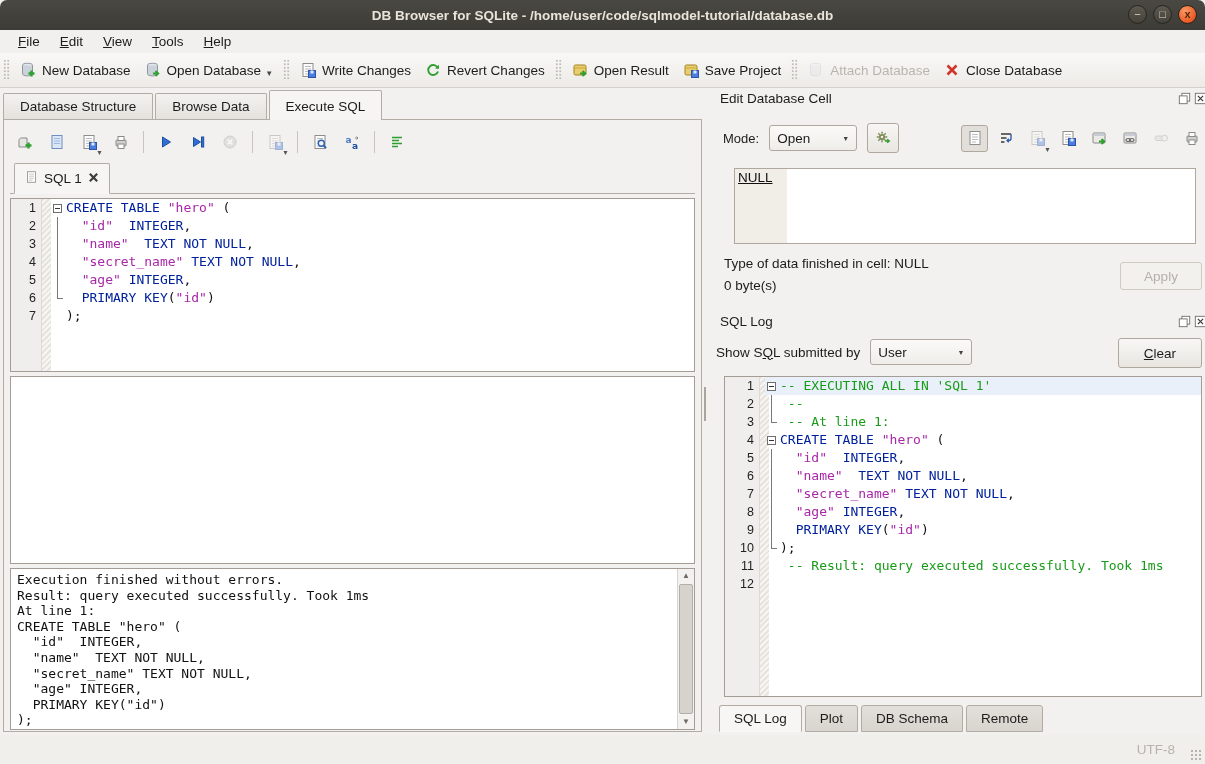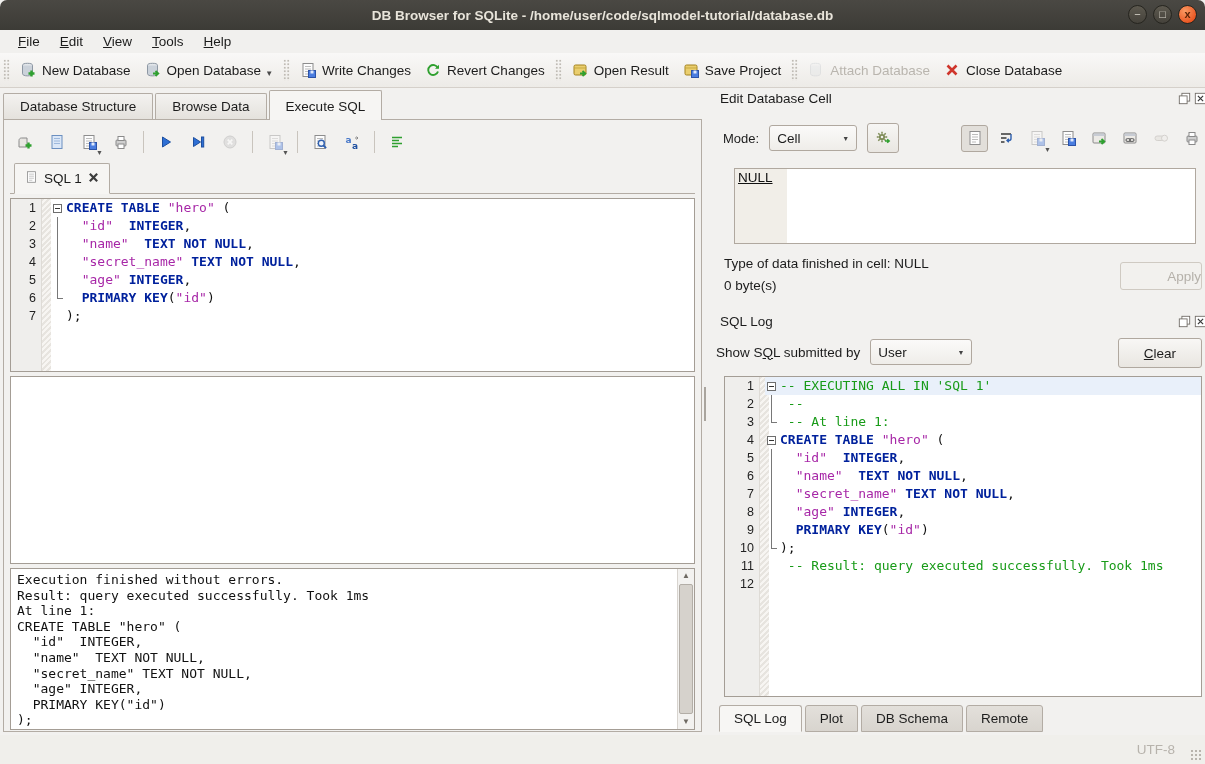--- a/index.html
+++ b/index.html
@@ -73,21 +73,21 @@
     color:#222;font-family:"Liberation Sans",sans-serif;font-size:12.5px;}
   .crow .gap{width:10px;flex:0 0 10px;}
   .crow .fold{width:15px;flex:0 0 15px;position:relative;}
   .crow .code{flex:1;}
   .crow.hl .fold,.crow.hl .code{background:#e9f0fa;}
   .fold-box{position:absolute;left:2px;top:4.5px;width:9px;height:9px;border:1px solid #6e6e6e;background:#fff;box-sizing:border-box;}
   .fold-box::after{content:"";position:absolute;left:1px;top:3px;width:5px;height:1px;background:#333;}
   .fold-vline{position:absolute;left:6px;top:0;bottom:0;width:1px;background:#787878;}
   .fold-corner{position:absolute;left:6px;top:0;height:9px;width:5px;
     border-left:1px solid #787878;border-bottom:1px solid #787878;}
-  .t-k{color:var(--kw);font-weight:bold;}
+  .t-k{color:var(--kw);font-weight:normal;}
   .t-s{color:var(--str);}
   .t-c{color:var(--com);}
   .t-p{color:#111;}
 
   #editor-box{left:6px;right:6px;top:78px;height:172px;}
   #hsplit1{position:absolute;left:6px;right:6px;top:250px;height:6px;}
   #hsplit2{position:absolute;left:6px;right:6px;top:442px;height:6px;}
   .hsplit-dots::after{content:"";position:absolute;left:calc(50% - 16px);top:2px;width:32px;height:2px;
     background-image:radial-gradient(#9d978f 1px,transparent 1.2px);background-size:5px 2px;}
   #results-box{left:6px;right:6px;top:256px;height:186px;}
@@ -118,21 +118,21 @@
   #cell-toolbar{position:absolute;right:6px;top:36px;height:30px;display:flex;align-items:center;gap:4px;}
   .cell-btn{width:27px;height:27px;display:flex;align-items:center;justify-content:center;position:relative;border-radius:3px;}
   .cell-btn.pressed{background:#e2dfda;border:1px solid #b0a89f;box-sizing:border-box;}
   .cell-btn.disabled svg{opacity:.4;}
   #null-box{position:absolute;left:19px;right:15px;top:81px;height:74px;border:1px solid #b0a89f;background:#fff;}
   #null-gut{position:absolute;left:0;top:0;bottom:0;width:52px;background:#f1eee8;}
   #null-text{position:absolute;left:3px;top:1px;font-size:13.5px;color:#111;text-decoration:underline;}
   #type-line{position:absolute;left:9px;top:169px;font-size:13.5px;}
   #size-line{position:absolute;left:9px;top:191px;font-size:13.5px;}
   #apply-btn{position:absolute;right:9px;top:175px;width:80px;height:26px;border:1px solid #cfcac2;
-    border-radius:3px;background:#f2f1ee;color:#b5b1aa;display:flex;align-items:center;justify-content:flex-end;font-size:13.5px;}
+    border-radius:3px;background:#f2f1ee;color:#b5b1aa;display:flex;align-items:center;justify-content:center;font-size:13.5px;}
   #rsplit{position:absolute;left:0;right:0;top:211px;height:6px;}
   #log-title{top:227px;}
   #log-dock-icons{top:228px;}
   #filter-row{position:absolute;left:1px;top:250px;height:30px;display:flex;align-items:center;gap:10px;font-size:13.5px;}
   #user-combo{width:102px;}
   #clear-btn{position:absolute;right:9px;top:251px;width:82px;height:28px;border:1px solid #b0a89f;border-radius:3px;
     background:linear-gradient(#f8f7f5,#e9e6e1);display:flex;align-items:center;justify-content:center;font-size:13.5px;}
   #sqllog-box{left:9px;right:9px;top:289px;height:319px;}
   #sqllog-box .crow .ln{width:34px;flex:0 0 34px;}
   #sqllog-box .gutter-bg{width:34px;}
@@ -428,21 +428,21 @@
             <rect x="1.5" y="4.5" width="9" height="9" fill="#fff" stroke="#6f6a64"></rect>
           </svg></span>
       <span class="dock-ic"><svg width="13" height="13" viewBox="0 0 15 15">
             <rect x="1.5" y="1.5" width="12" height="12" fill="#fff" stroke="#6f6a64"></rect>
             <path d="M4.5 4.5l6 6M10.5 4.5l-6 6" stroke="#3a3a3a" stroke-width="1.4"></path>
           </svg></span>
     </div>
     <div id="mode-row">
       <span>Mode:</span>
       <div class="combo" id="mode-combo">
-        <span>Cell</span>
+        <span>Open</span>
         <span class="cb-arrow">▼</span>
       </div>
       <div class="sq-like">
           <span id="gear-slot"><svg width="16" height="16" viewBox="0 0 16 16">
               <circle cx="7" cy="8" r="2.2" fill="none" stroke="#7d8b56" stroke-width="1.8"></circle>
               <path d="M7 2.8v2M7 11.2v2M1.8 8h2M10.2 8h2M3.3 4.3l1.4 1.4M9.3 10.3l1.4 1.4M10.7 4.3L9.3 5.7M4.7 10.3l-1.4 1.4" stroke="#7d8b56" stroke-width="1.5"></path>
               <path d="M10 12h4M12.2 10.2l2 1.8-2 1.8" stroke="#2fa02f" stroke-width="1.5" fill="none"></path>
             </svg></span>
         </div>
     </div>

